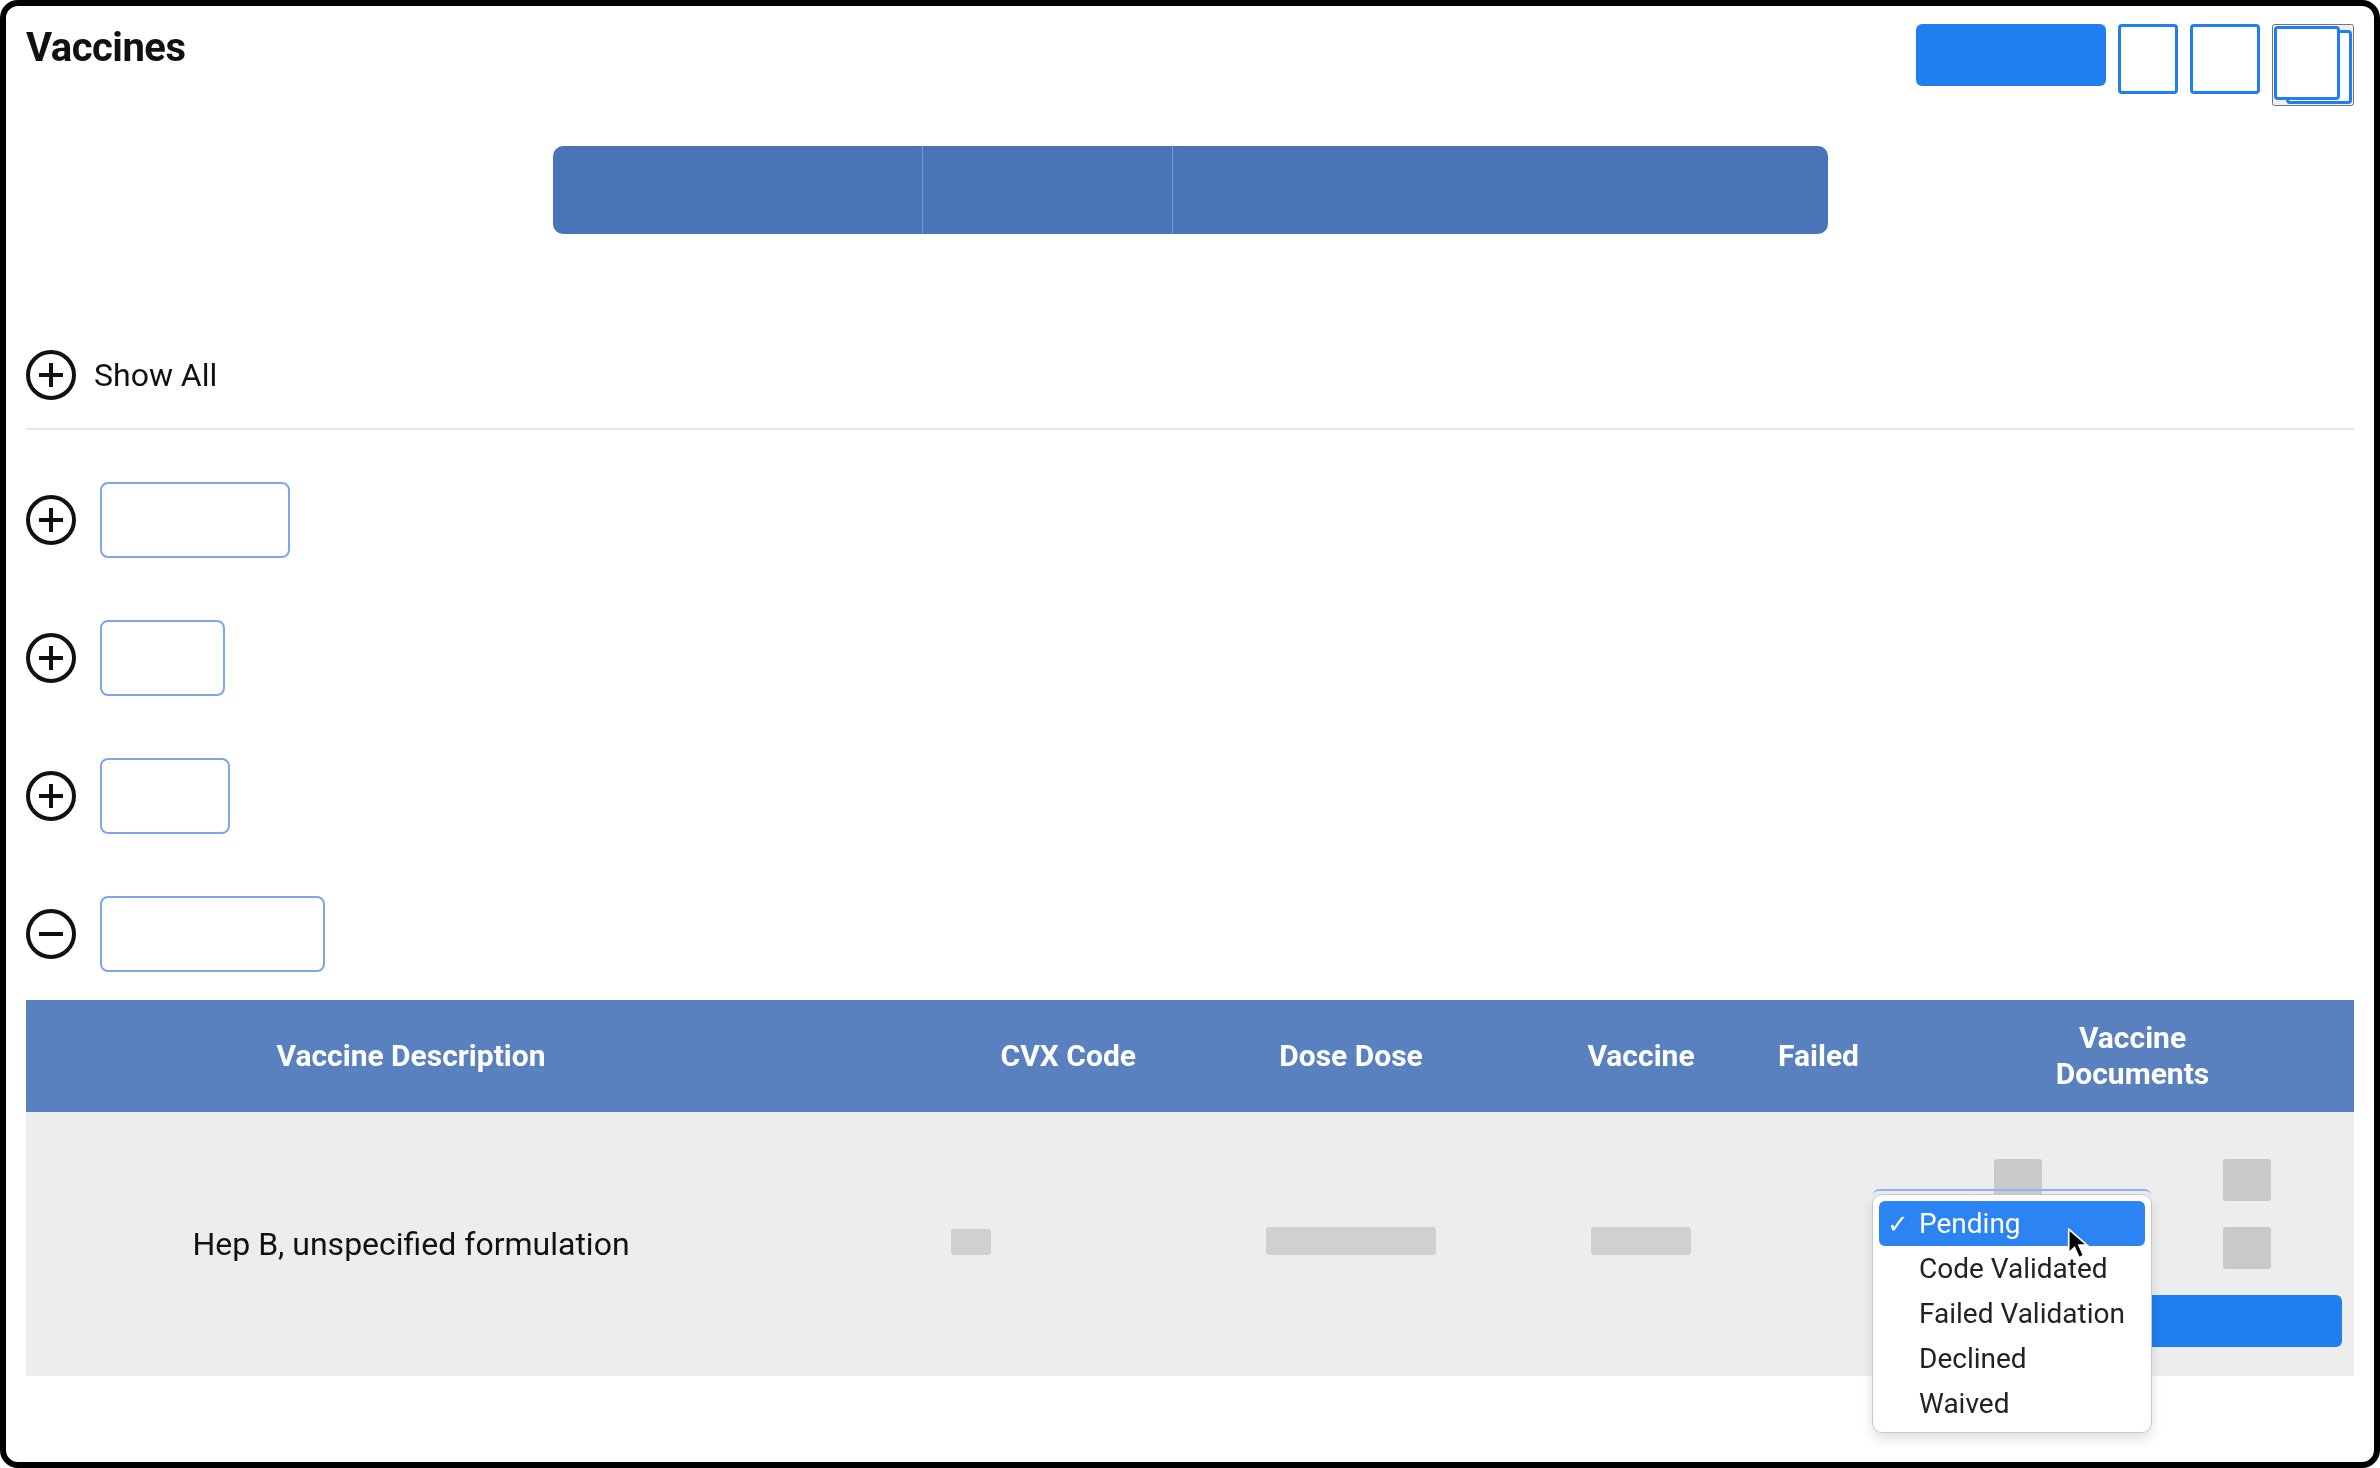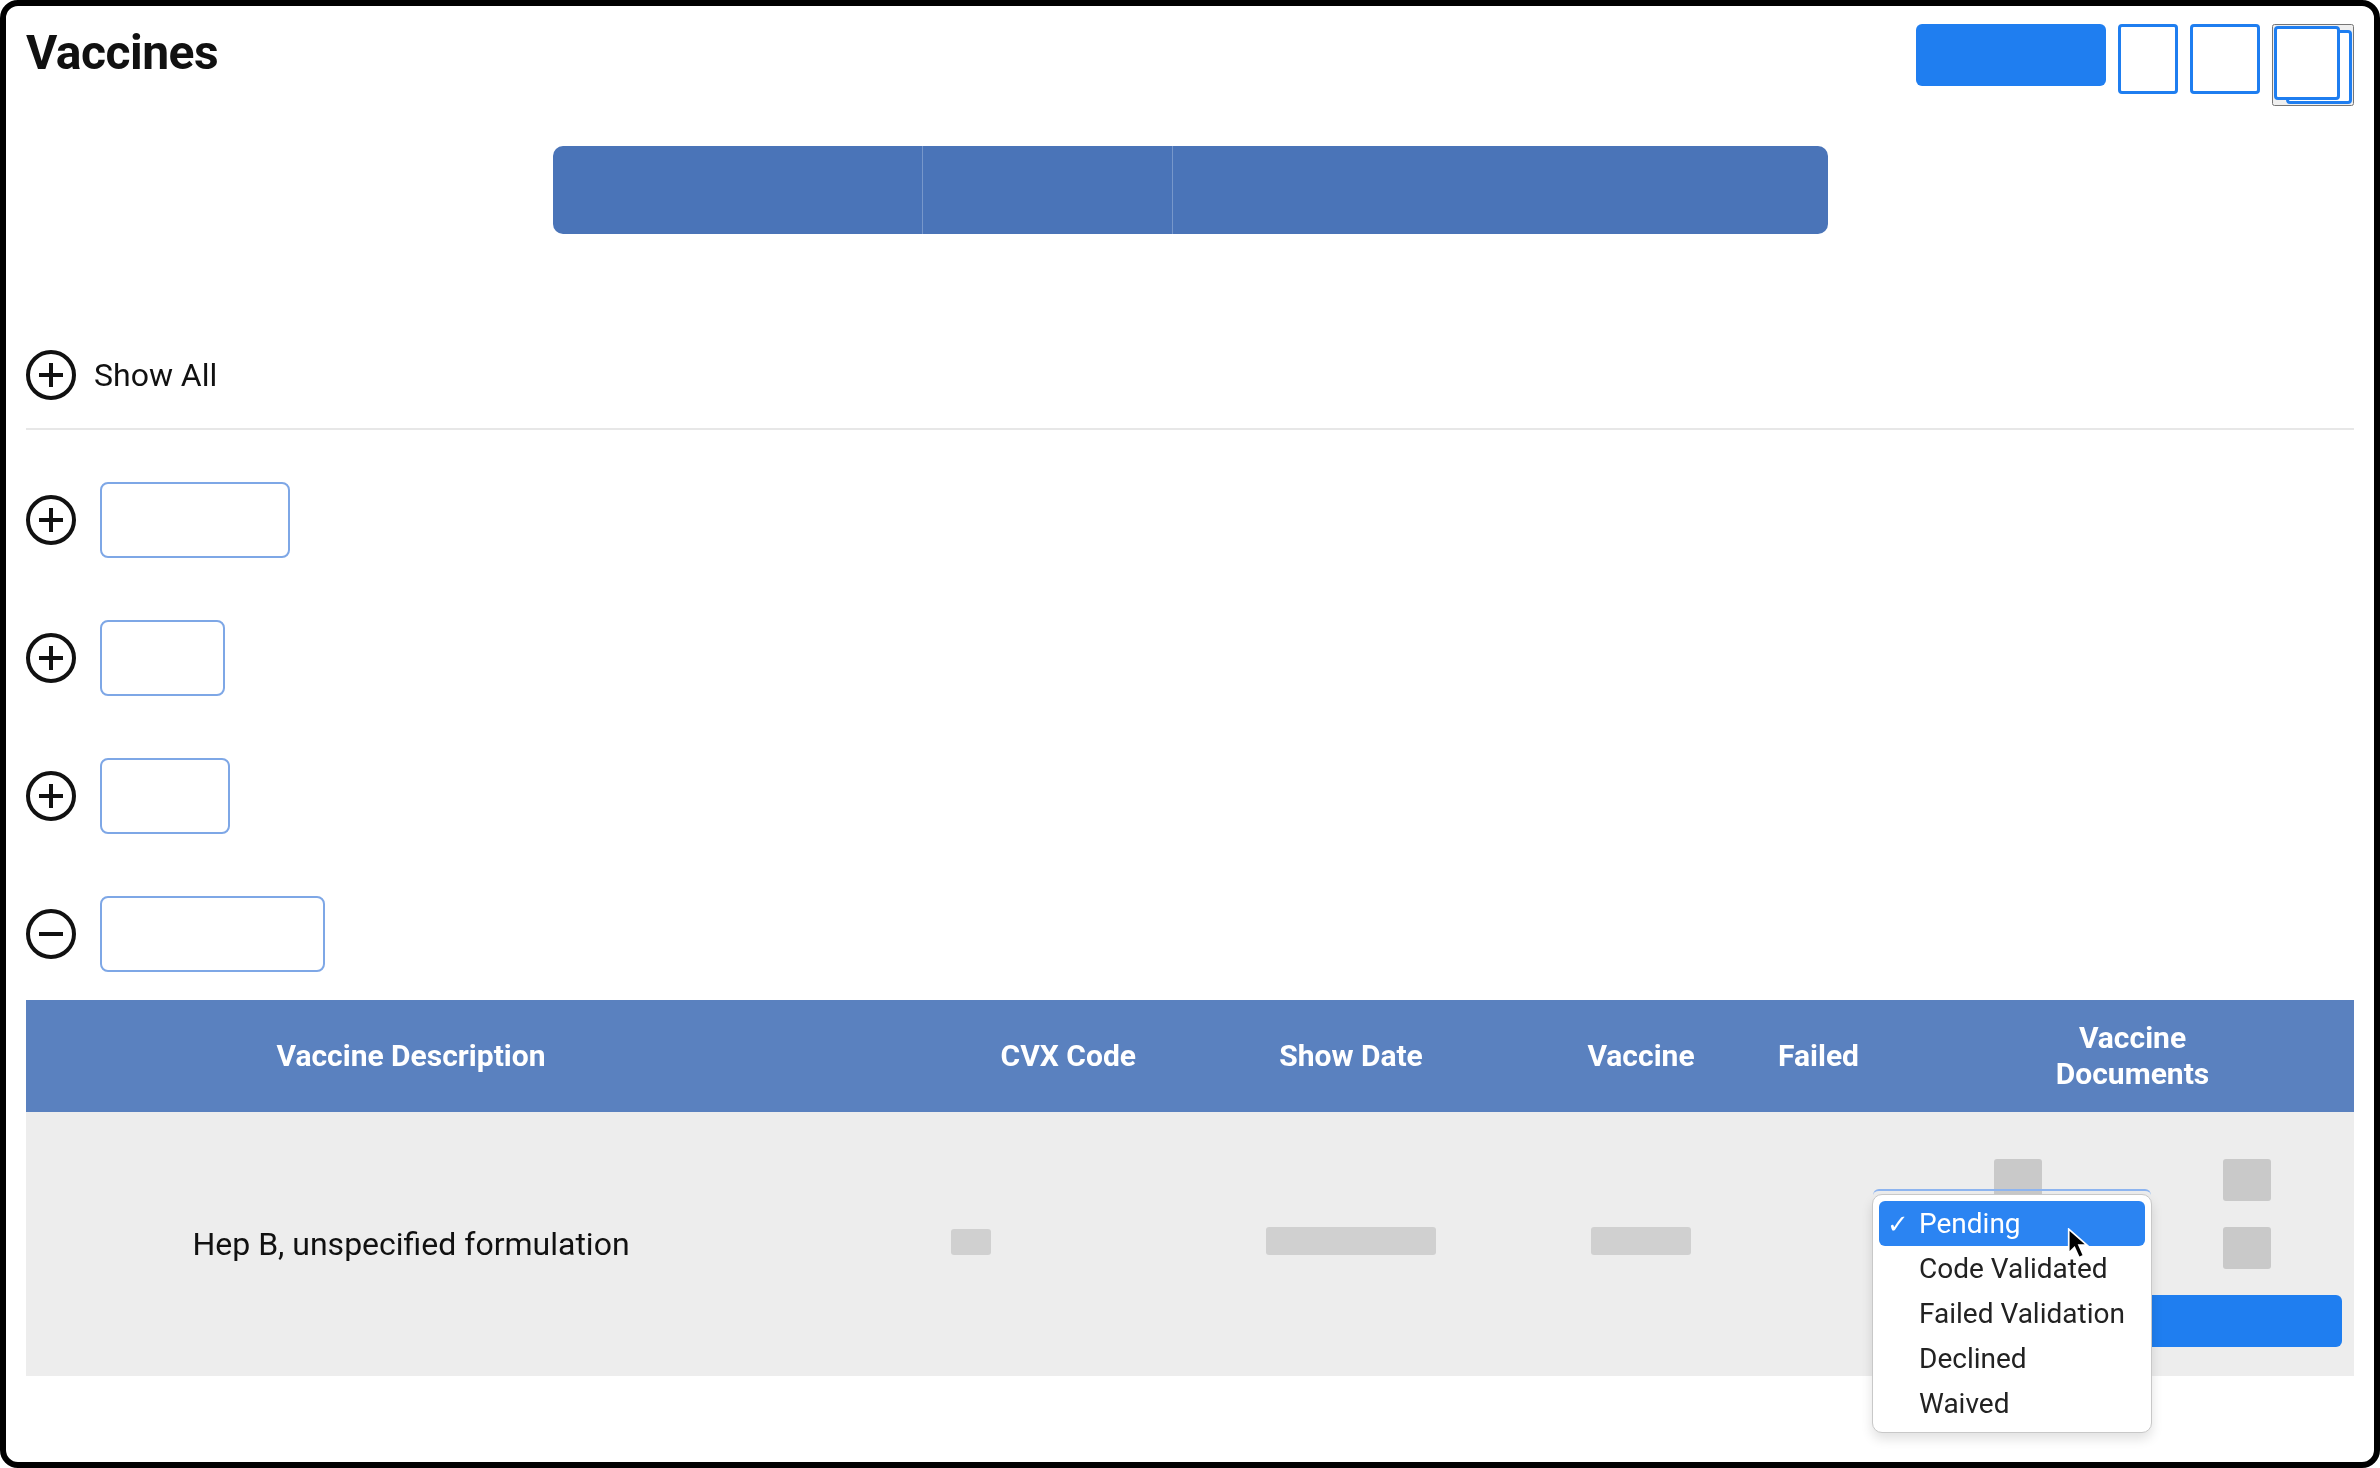--- a/index.html
+++ b/index.html
@@ -21,21 +21,21 @@
   }
 
   
   .header-row {
     display: flex;
     align-items: flex-start;
     justify-content: space-between;
     gap: 20px;
   }
   .page-title {
-    font-size: 48px;
+    font-size: 40px;
     font-weight: 700;
     letter-spacing: -0.5px;
   }
   .header-actions {
     display: flex;
     align-items: flex-start;
     gap: 12px;
   }
   .hdr-btn-solid {
     width: 190px;
@@ -290,21 +290,21 @@
       <span class="minus-circle"></span>
       <div class="field-box w-225"></div>
     </div>
   </div>
 
   <table class="vx-table">
     <thead>
       <tr>
         <th class="col-desc">Vaccine Description</th>
         <th class="col-cvx">CVX Code</th>
-        <th class="col-dose">Show Date</th>
+        <th class="col-dose">Dose Dose</th>
         <th class="col-loc">Vaccine</th>
         <th class="col-status">Failed</th>
         <th class="col-docs">
           <span>Vaccine</span><br>
           <span>Documents</span>
         </th>
       </tr>
     </thead>
     <tbody>
       <tr>

